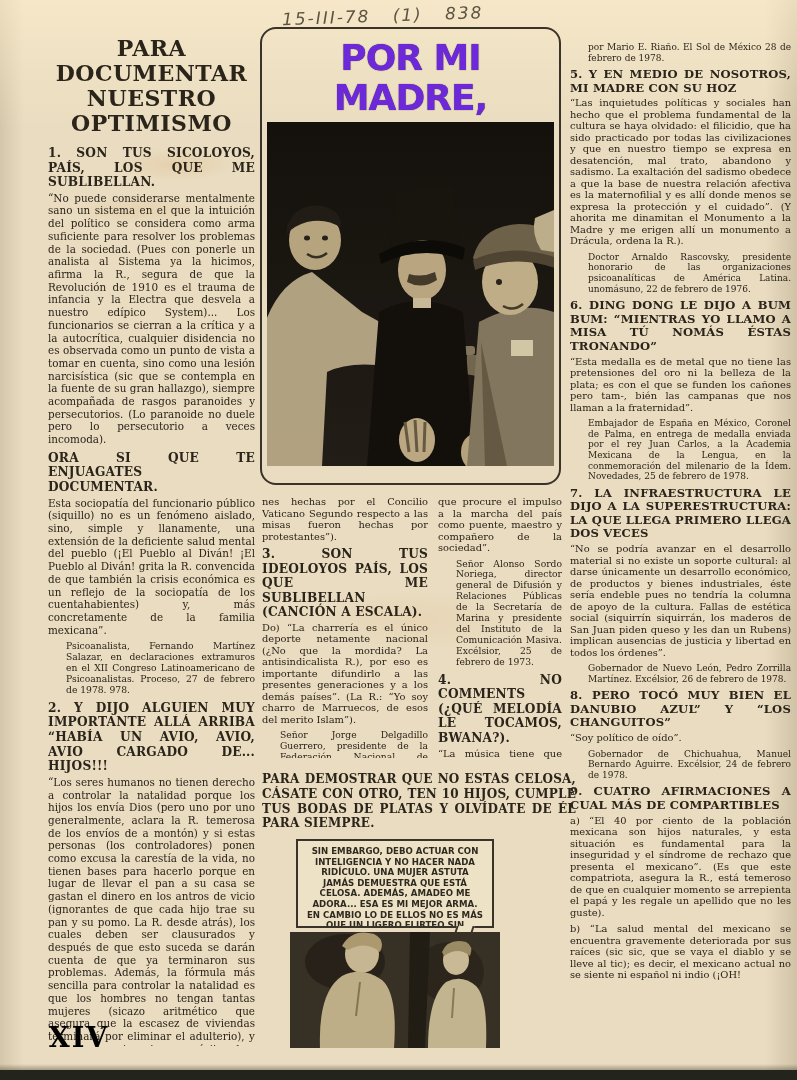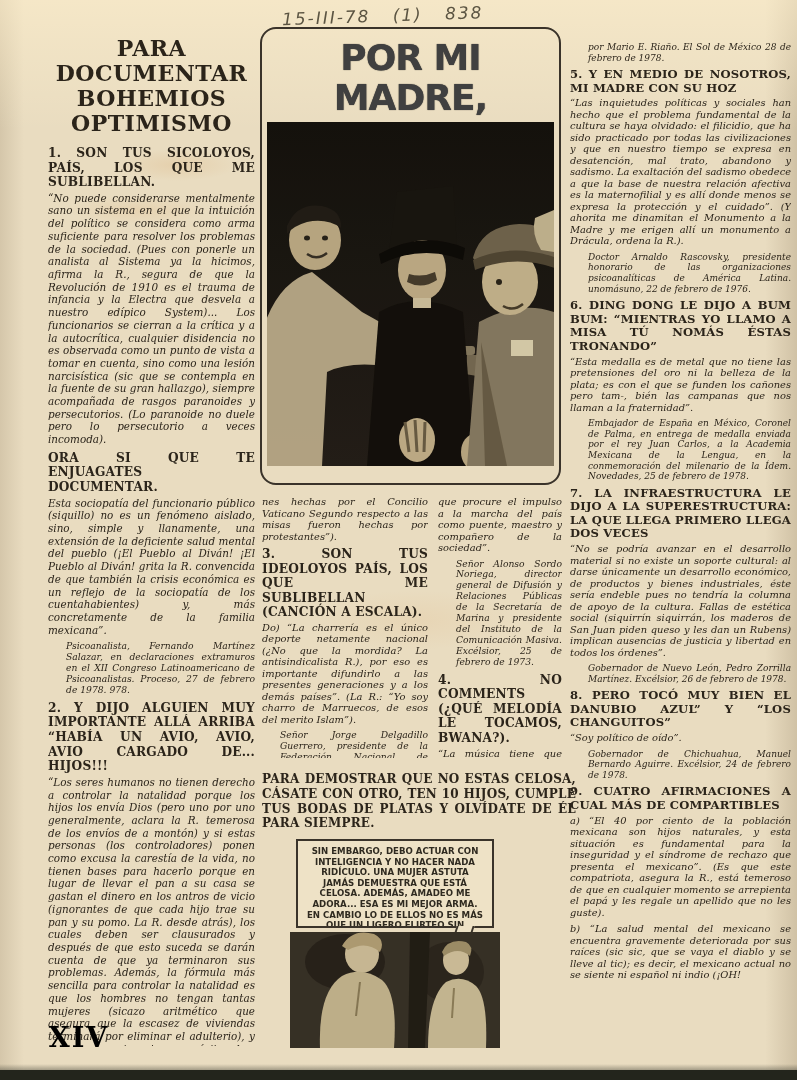--- a/index.html
+++ b/index.html
@@ -29,32 +29,32 @@
   .masthead-box{
     left:260px;top:27px;width:301px;height:458px;
     border:2px solid #3a332a;border-radius:16px;
     box-sizing:border-box;
   }
   .masthead-title{
     left:262px;top:38px;width:297px;height:84px;
     text-align:center;
     font-family:"DejaVu Sans",sans-serif;font-weight:900;
     font-size:36px;line-height:40px;letter-spacing:-1px;
-    color:#404040;
+    color:#6d28d9;
     text-shadow:0 0 1px #33302a;
   }
 
   
   .photo-main{left:267px;top:122px;width:287px;height:344px;background:#1e1a14;}
   .photo-main svg,.photo-two svg{display:block;}
   .photo-two{left:290px;top:932px;width:210px;height:116px;background:#352f25;}
 
   
   .col{overflow:hidden;text-align:justify;}
-  .col p{margin:0 0 5px 0;font-style:italic;}
+  .col p{margin:0 0 5px 0;}
   .body-text{font-size:10.4px;line-height:12.7px;}
   .body-text-sm{font-size:9.9px;line-height:11.5px;}
   h1,h2{margin:0;}
   .col h2{font-size:12.2px;line-height:14.6px;font-weight:bold;margin:3px 0 2px 0;letter-spacing:.2px;}
   .col-right h2{font-size:11.6px;line-height:13.6px;}
   .credit{font-size:9.2px;line-height:10.9px;padding-left:18px;margin:0 0 5px 0;text-align:justify;}
 
   .col-left{left:48px;top:36px;width:207px;height:1010px;}
   .col-left h1{
     text-align:center;font-size:22px;line-height:25px;font-weight:bold;
@@ -166,21 +166,21 @@
     <path d="M 236 184 Q 246 190 256 182" stroke="#4a3f2c" stroke-width="2.5" fill="none"></path>
     <rect x="244" y="218" width="22" height="16" fill="#e4d8b4"></rect>
 
     <path d="M 268 96 L 287 88 L 287 130 L 274 128 Q 264 112 268 96 Z" fill="#cdbd96"></path>
 
     <rect width="287" height="344" fill="#000" opacity="0.08"></rect>
   </svg>
 </div>
 
 <div class="abs col col-left body-text">
-  <h1>PARA DOCUMENTAR BOHEMIOS OPTIMISMO</h1>
+  <h1>PARA DOCUMENTAR NUESTRO OPTIMISMO</h1>
   <h2>1. SON TUS SICOLOYOS, PAÍS, LOS QUE ME SUBLIBELLAN.</h2>
   <p>“No puede considerarse mentalmente sano un sistema en el que la intuición del político se considera como arma suficiente para resolver los problemas de la sociedad. (Pues con ponerle un analista al Sistema ya la hicimos, afirma la R., segura de que la Revolución de 1910 es el trauma de infancia y la Electra que desvela a nuestro edípico System)... Los funcionarios se cierran a la crítica y a la autocrítica, cualquier disidencia no es observada como un punto de vista a tomar en cuenta, sino como una lesión narcisística (sic que se contempla en la fuente de su gran hallazgo), siempre acompañada de rasgos paranoides y persecutorios. (Lo paranoide no duele pero lo persecutorio a veces incomoda).</p>
   <h2>ORA SI QUE TE ENJUAGATES DOCUMENTAR.</h2>
   <p>Esta sociopatía del funcionario público (siquillo) no es un fenómeno aislado, sino, simple y llanamente, una extensión de la deficiente salud mental del pueblo (¡El Pueblo al Diván! ¡El Pueblo al Diván! grita la R. convencida de que también la crisis económica es un reflejo de la sociopatía de los cuentahabientes) y, más concretamente de la familia mexicana”.</p>
   <p class="credit">Psicoanalista, Fernando Martínez Salazar, en declaraciones extramuros en el XII Congreso Latinoamericano de Psicoanalistas. Proceso, 27 de febrero de 1978. 978.</p>
   <h2>2. Y DIJO ALGUIEN MUY IMPORTANTE ALLÁ ARRIBA “HABÍA UN AVIO, AVIO, AVIO CARGADO DE... HIJOS!!!</h2>
   <p>“Los seres humanos no tienen derecho a controlar la natalidad porque los hijos los envía Dios (pero uno por uno generalmente, aclara la R. temerosa de los envíos de a montón) y si estas personas (los controladores) ponen como excusa la carestía de la vida, no tienen bases para hacerlo porque en lugar de llevar el pan a su casa se gastan el dinero en los antros de vicio (ignorantes de que cada hijo trae su pan y su pomo. La R. desde atrás), los cuales deben ser clausurados y después de que esto suceda se darán cuenta de que ya terminaron sus problemas. Además, la fórmula más sencilla para controlar la natalidad es que los hombres no tengan tantas mujeres (sicazo aritmético que asegura que la escasez de viviendas terminará por eliminar el adulterio), y para conseguir estos propósitos hay que poner en práctica la doctrina de Cristo y esto sólo se logra asistiendo a su iglesia”.</p>
 
 </div>
 

